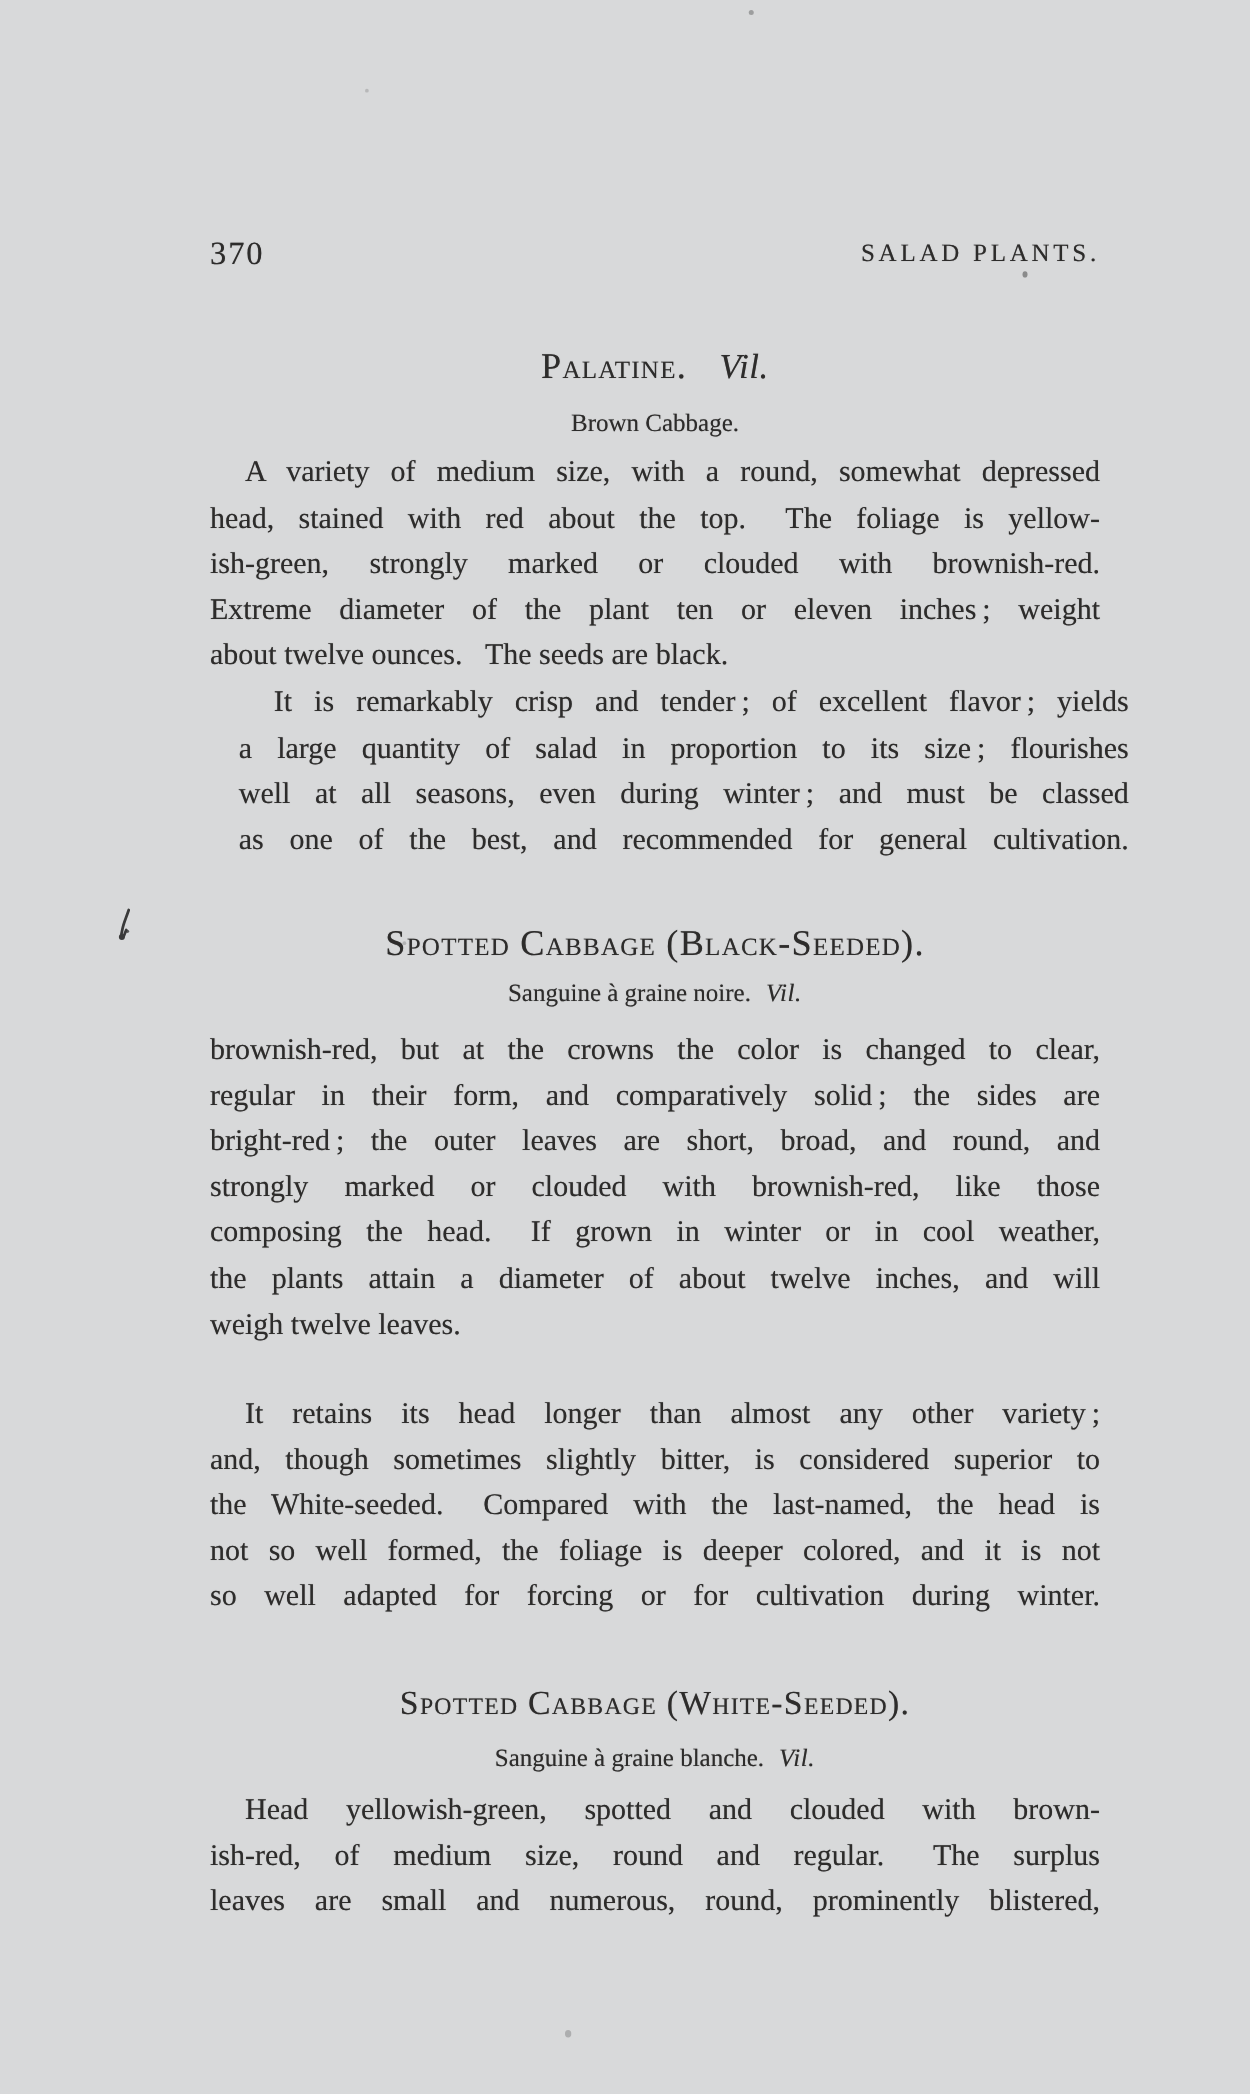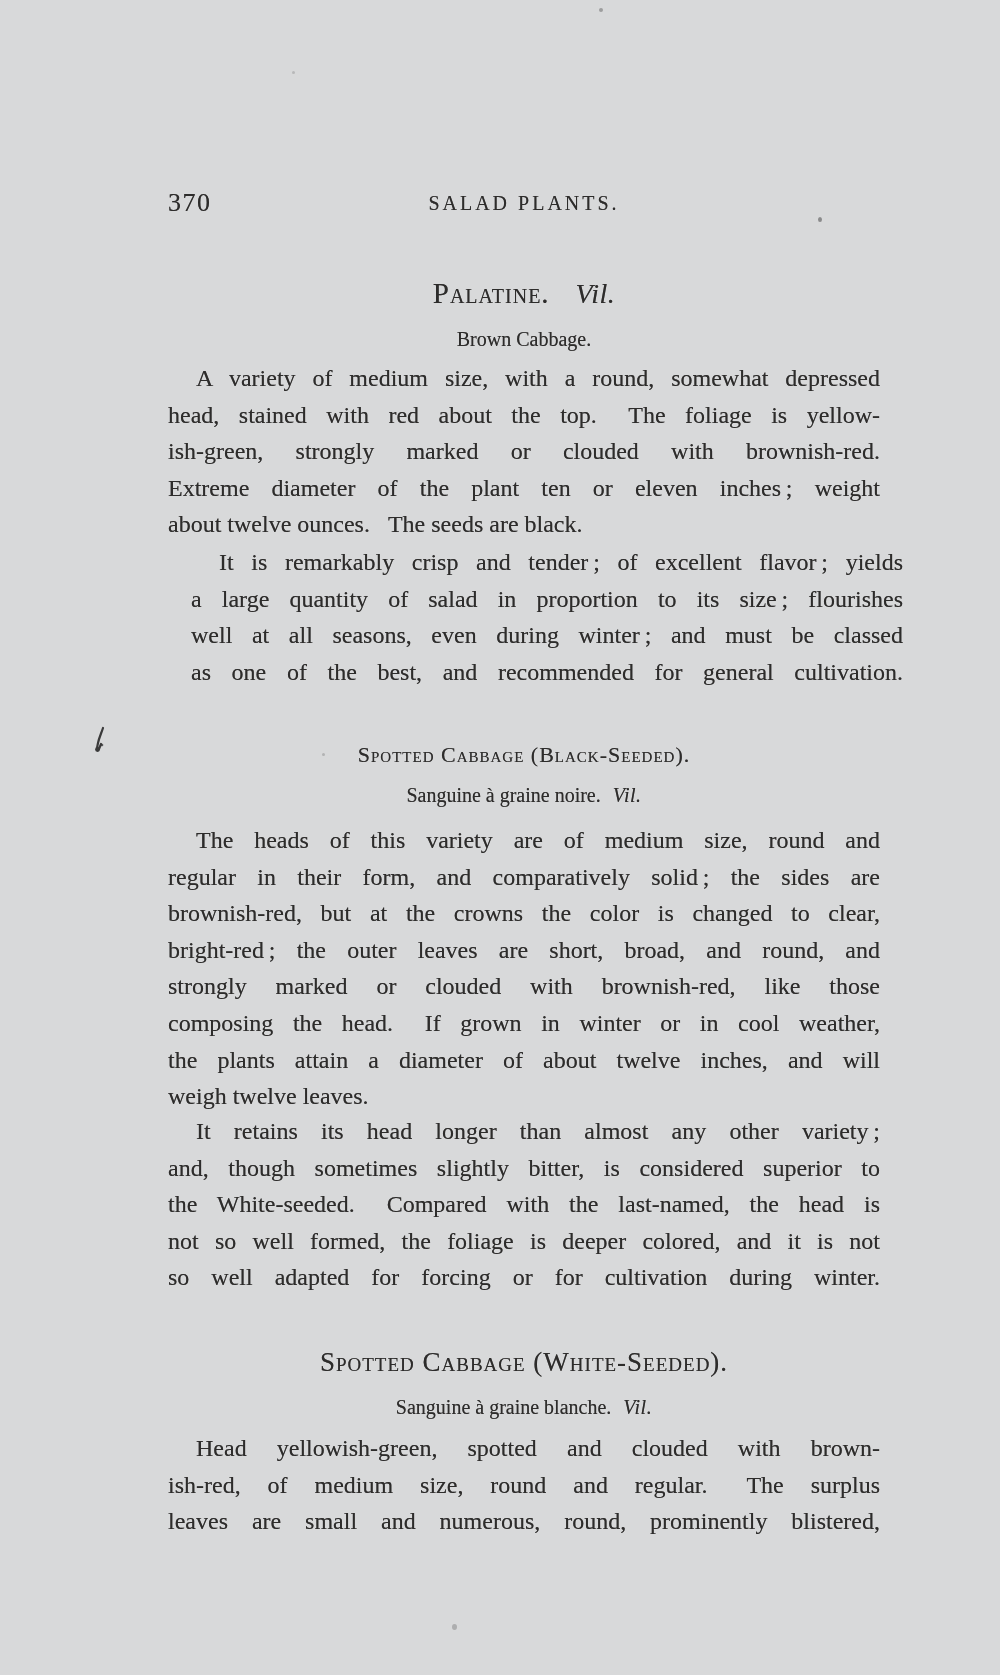--- a/index.html
+++ b/index.html
@@ -11,32 +11,32 @@
     overflow:hidden;
     position:relative;
   }
   .page{position:absolute;inset:0;}
   .col{position:absolute;left:168px;width:712px;}
   .soft{text-shadow:0 0 0.6px rgba(45,44,43,0.55);}
 
   
   .running-head{top:188px;height:36px;}
   .folio{position:absolute;left:0;top:0;font-size:26px;letter-spacing:1.5px;}
-  .rh-title{position:absolute;left:0;right:0;top:4px;text-align:center;
+  .rh-title{position:absolute;left:0;right:0;top:4px;text-align:right;
     font-size:20px;letter-spacing:3px;}
 
   
   .h-main{top:276px;text-align:center;font-size:29px;line-height:34px;}
   .sc{font-variant:small-caps;letter-spacing:1px;}
   .auth{font-style:italic;letter-spacing:0.5px;}
   .h-main .auth{margin-left:26px;font-size:28px;}
   .h-sub{text-align:center;font-size:20px;line-height:30px;}
   .h-sub .auth{margin-left:12px;}
   .h-sub1{top:324px;}
-  .h-sec2{top:738px;text-align:center;font-size:22px;line-height:34px;}
+  .h-sec2{top:738px;text-align:center;font-size:29px;line-height:34px;}
   .h-sub2{top:780px;}
   .h-sec3{top:1345px;text-align:center;font-size:27px;line-height:34px;}
   .h-sub3{top:1392px;}
 
   
   .para{font-size:24px;line-height:36.6px;}
   .p1{top:360px;} .p2{top:544px;margin-left:23px;} .p3{top:822px;} .p4{top:1113px;} .p5{top:1430px;}
   .tline{text-align:justify;text-align-last:justify;white-space:nowrap;}
   .tline.nat{text-align:left;text-align-last:auto;}
   .tline.ind{padding-left:28px;}
@@ -83,23 +83,22 @@
   </div>
 
   <div class="col h-sec2">
     <span class="sc">Spotted Cabbage (Black-Seeded).</span>
   </div>
   <div class="col h-sub h-sub2">
     <span>Sanguine à graine noire.</span><span class="auth">Vil.</span>
   </div>
 
   <div class="col para p3">
-    <div class="tline ind">The heads of this variety are of medium size, round and</div>
+    <div class="tline">brownish-red, but at the crowns the color is changed to clear,</div>
     <div class="tline">regular in their form, and comparatively solid ; the sides are</div>
-    <div class="tline">brownish-red, but at the crowns the color is changed to clear,</div>
     <div class="tline">bright-red ; the outer leaves are short, broad, and round, and</div>
     <div class="tline">strongly marked or clouded with brownish-red, like those</div>
     <div class="tline">composing the head.  If grown in winter or in cool weather,</div>
     <div class="tline">the plants attain a diameter of about twelve inches, and will</div>
     <div class="tline nat">weigh twelve leaves.</div>
   </div>
 
   <div class="col para p4">
     <div class="tline ind">It retains its head longer than almost any other variety ;</div>
     <div class="tline">and, though sometimes slightly bitter, is considered superior to</div>

